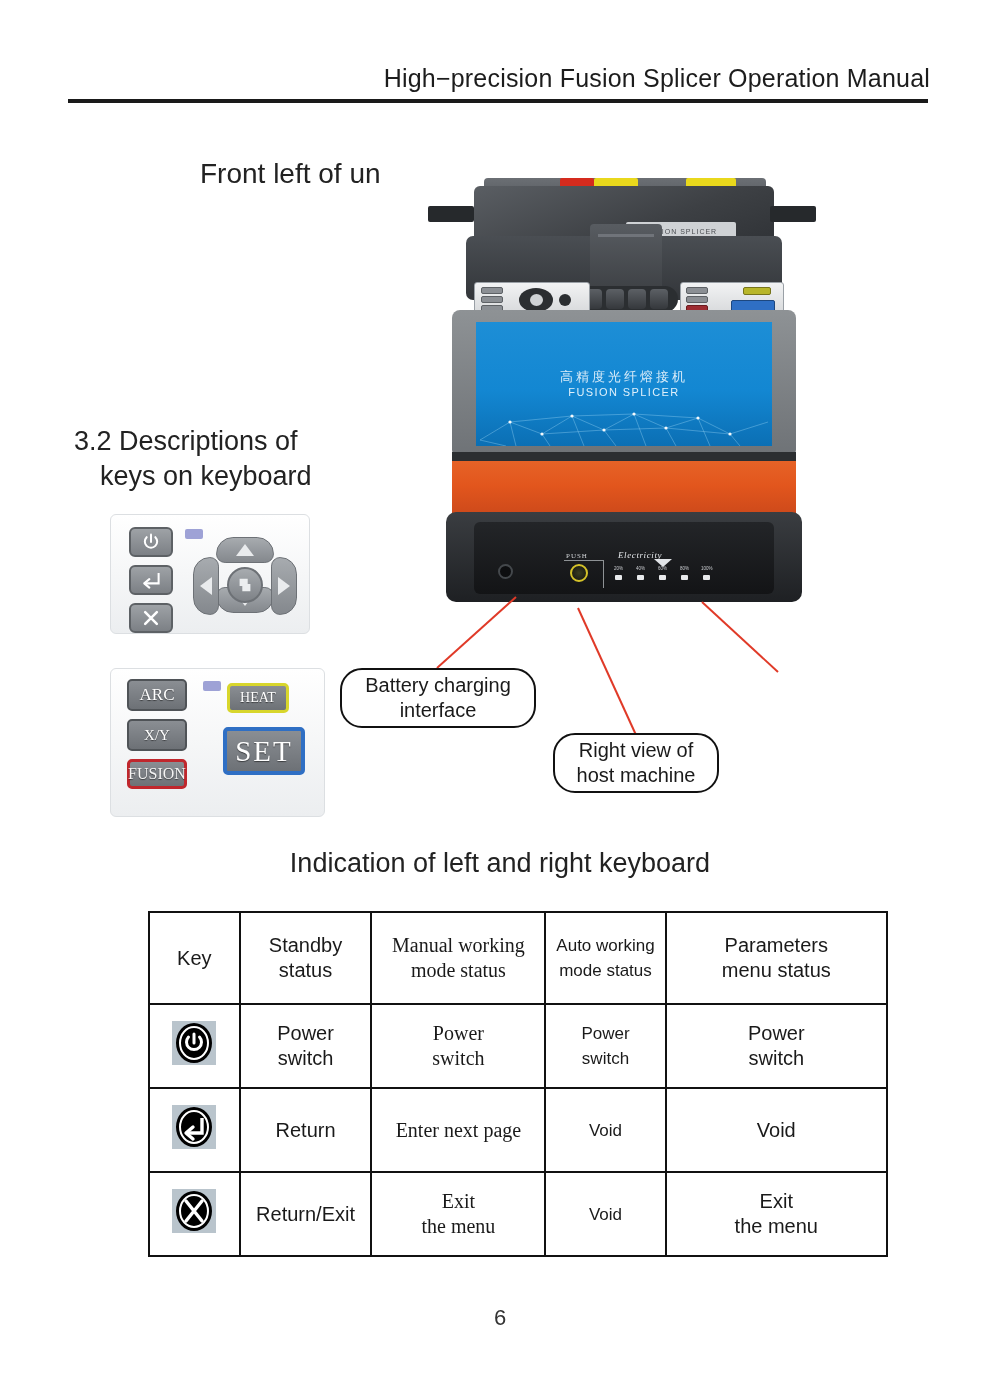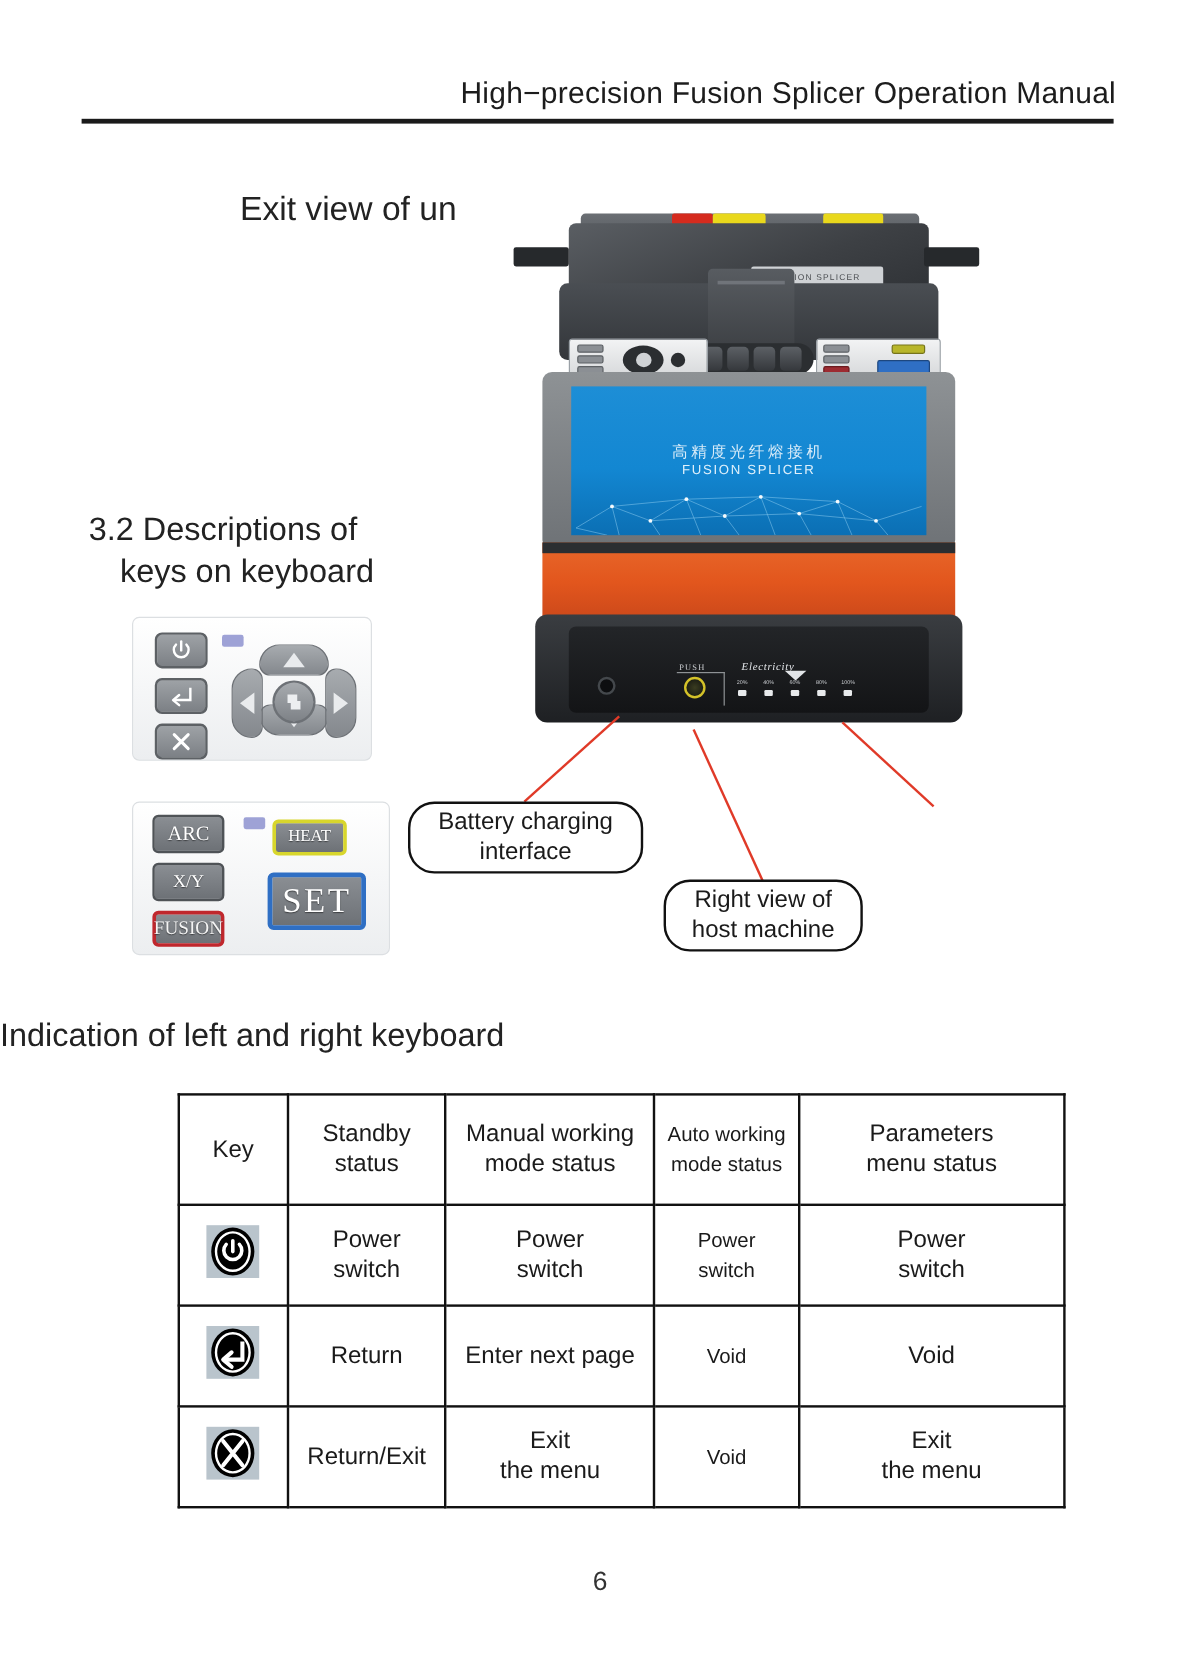--- a/index.html
+++ b/index.html
@@ -29,21 +29,21 @@
     font-size: 28px; color: #222;
   }
   .h-sec {
     position: absolute; left: 74px; top: 424px;
     font-size: 27px; line-height: 35px; color: #222; width: 320px;
   }
   .h-sec .l2 { display: block; padding-left: 26px; }
 
   .h-table {
     position: absolute; left: 0; top: 848px; width: 1000px;
-    text-align: left; font-size: 27px; color: #222;
+    text-align: center; font-size: 27px; color: #222;
   }
 
   
   .device { position: absolute; left: 418px; top: 160px; width: 410px; height: 470px; }
 
   .dev-lid-back {
     position: absolute; left: 66px; top: 18px; width: 282px; height: 34px;
     background: linear-gradient(#6b6f74, #4c5055); border-radius: 4px 4px 0 0;
   }
   .clamp { position: absolute; top: 18px; height: 13px; border-radius: 2px; }
@@ -175,21 +175,21 @@
     background: #e8eaec; border-radius: 1px;
   }
 
   
   .kp1 {
     position: absolute; left: 110px; top: 514px; width: 200px; height: 120px;
     background: linear-gradient(#ffffff,#eceef0);
     border: 1px solid #dcdfe2; border-radius: 6px;
   }
   .kp2 {
-    position: absolute; left: 110px; top: 668px; width: 215px; height: 128px;
+    position: absolute; left: 110px; top: 668px; width: 215px; height: 149px;
     background: linear-gradient(#ffffff,#eceef0);
     border: 1px solid #dcdfe2; border-radius: 6px;
   }
   .sq-btn {
     position: absolute; width: 44px; height: 30px;
     background: linear-gradient(#9ea2a6,#7c8085);
     border: 2px solid #5d6165; border-radius: 6px;
     display: flex; align-items: center; justify-content: center;
     color: #ffffff;
   }
@@ -228,21 +228,21 @@
   .tbl {
     position: absolute; left: 128px; top: 911px; width: 740px;
     border-collapse: collapse; table-layout: fixed; margin-left: 20px;
   }
   .tbl td {
     border: 2px solid #111; text-align: center; vertical-align: middle;
     font-size: 20px; line-height: 25px; color: #1a1a1a; padding: 6px 3px;
   }
   .tbl .c0 { width: 86px; }
   .tbl .c1 { width: 125px; }
-  .tbl .c2 { width: 165px; }
+  .tbl .c2 { width: 165px; font-family: Liberation Serif, serif; }
   .tbl .c3 { width: 114px; font-size: 17px; }
   .tbl .c4 { width: 210px; }
   .tbl tr.hdr td { height: 92px; }
   .tbl tr.body td { height: 84px; }
   .keyicon-cell { padding: 0; }
   .keyicon {
     display: inline-block; width: 44px; height: 44px;
     background: #b9c4cc; position: relative;
   }
   .keyicon .ring {
@@ -261,21 +261,21 @@
   }
 </style>
 </head>
 <body>
 
 <div class="page">
 
   <div class="header-title">High−precision Fusion Splicer  Operation Manual</div>
   <div class="header-rule"></div>
 
-  <div class="h-front">Exit view of un</div>
+  <div class="h-front">Front left of un</div>
 
   <div class="h-sec">
     <span>3.2 Descriptions of</span>
     <span class="l2">keys on keyboard</span>
   </div>
 
   <div class="device">
 
     <div class="dev-lid-back"></div>
     <div class="clamp red"></div>

